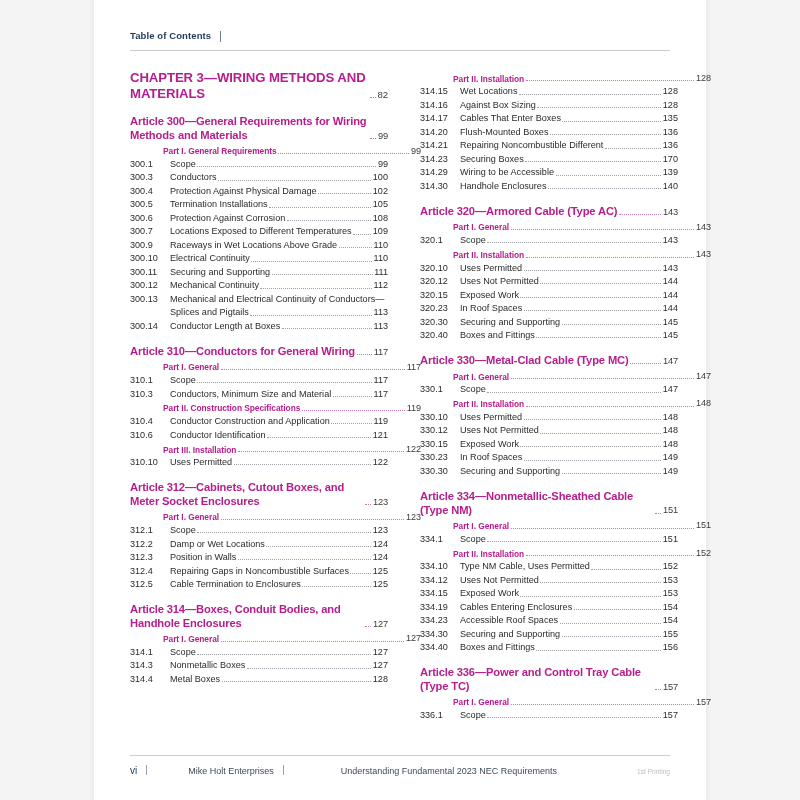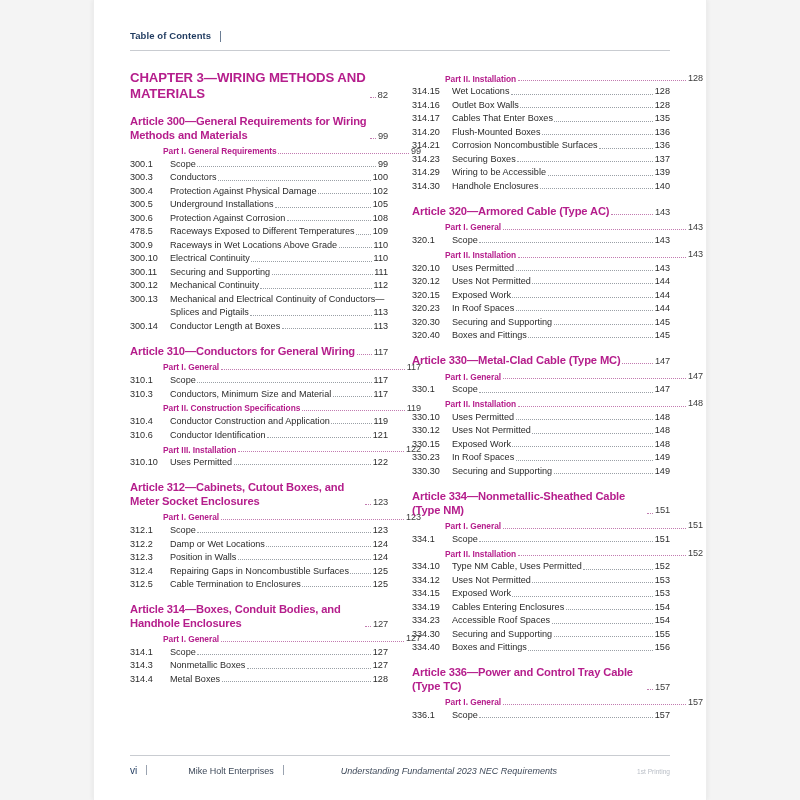--- a/index.html
+++ b/index.html
@@ -55,21 +55,21 @@
     height: 1px;
     background: #c9ccd1;
     margin-top: 4px;
     width: 100%;
   }
 
   
   .columns {
     display: flex;
     margin-top: 19px;
-    gap: 24px;
+    gap: 32px;
   }
   .col {
     width: 258px;
     flex: 0 0 258px;
   }
 
   
   .row {
     display: flex;
     align-items: flex-end;
@@ -171,21 +171,21 @@
   .fsep {
     display: inline-block;
     width: 1px;
     height: 10px;
     background: #9aa3b0;
     margin: 0 9px;
     position: relative;
     top: 1px;
   }
   .fpub { color: #3f4a5a; padding-left: 32px; }
-  .ftitle { font-style: italic; color: #3f4a5a; padding-left: 48px; }
+  .ftitle { color: #3f4a5a; padding-left: 48px; }
   .fprint {
     margin-left: auto;
     font-size: 6.6px;
     color: #b9bec6;
   }
 </style>
 </head>
 <body>
 
 <div id="page">
@@ -232,33 +232,33 @@
             <span class="pg">100</span>
           </div>
           <div class="row sec">
             <span class="num">300.4</span>
             <span class="lbl">Protection Against Physical Damage</span>
             <span class="lead"></span>
             <span class="pg">102</span>
           </div>
           <div class="row sec">
             <span class="num">300.5</span>
-            <span class="lbl">Underground Installations</span>
+            <span class="lbl">Termination Installations</span>
             <span class="lead"></span>
             <span class="pg">105</span>
           </div>
           <div class="row sec">
             <span class="num">300.6</span>
             <span class="lbl">Protection Against Corrosion</span>
             <span class="lead"></span>
             <span class="pg">108</span>
           </div>
           <div class="row sec">
-            <span class="num">478.5</span>
-            <span class="lbl">Raceways Exposed to Different Temperatures</span>
+            <span class="num">300.7</span>
+            <span class="lbl">Locations Exposed to Different Temperatures</span>
             <span class="lead"></span>
             <span class="pg">109</span>
           </div>
           <div class="row sec">
             <span class="num">300.9</span>
             <span class="lbl">Raceways in Wet Locations Above Grade</span>
             <span class="lead"></span>
             <span class="pg">110</span>
           </div>
           <div class="row sec">
@@ -427,47 +427,47 @@
             <span class="pg">128</span>
           </div>
           <div class="row sec">
             <span class="num">314.15</span>
             <span class="lbl">Wet Locations</span>
             <span class="lead"></span>
             <span class="pg">128</span>
           </div>
           <div class="row sec">
             <span class="num">314.16</span>
-            <span class="lbl">Outlet Box Walls</span>
+            <span class="lbl">Against Box Sizing</span>
             <span class="lead"></span>
             <span class="pg">128</span>
           </div>
           <div class="row sec">
             <span class="num">314.17</span>
             <span class="lbl">Cables That Enter Boxes</span>
             <span class="lead"></span>
             <span class="pg">135</span>
           </div>
           <div class="row sec">
             <span class="num">314.20</span>
             <span class="lbl">Flush-Mounted Boxes</span>
             <span class="lead"></span>
             <span class="pg">136</span>
           </div>
           <div class="row sec">
             <span class="num">314.21</span>
-            <span class="lbl">Corrosion Noncombustible Surfaces</span>
+            <span class="lbl">Repairing Noncombustible Different</span>
             <span class="lead"></span>
             <span class="pg">136</span>
           </div>
           <div class="row sec">
             <span class="num">314.23</span>
             <span class="lbl">Securing Boxes</span>
             <span class="lead"></span>
-            <span class="pg">137</span>
+            <span class="pg">170</span>
           </div>
           <div class="row sec">
             <span class="num">314.29</span>
             <span class="lbl">Wiring to be Accessible</span>
             <span class="lead"></span>
             <span class="pg">139</span>
           </div>
           <div class="row sec">
             <span class="num">314.30</span>
             <span class="lbl">Handhole Enclosures</span>

